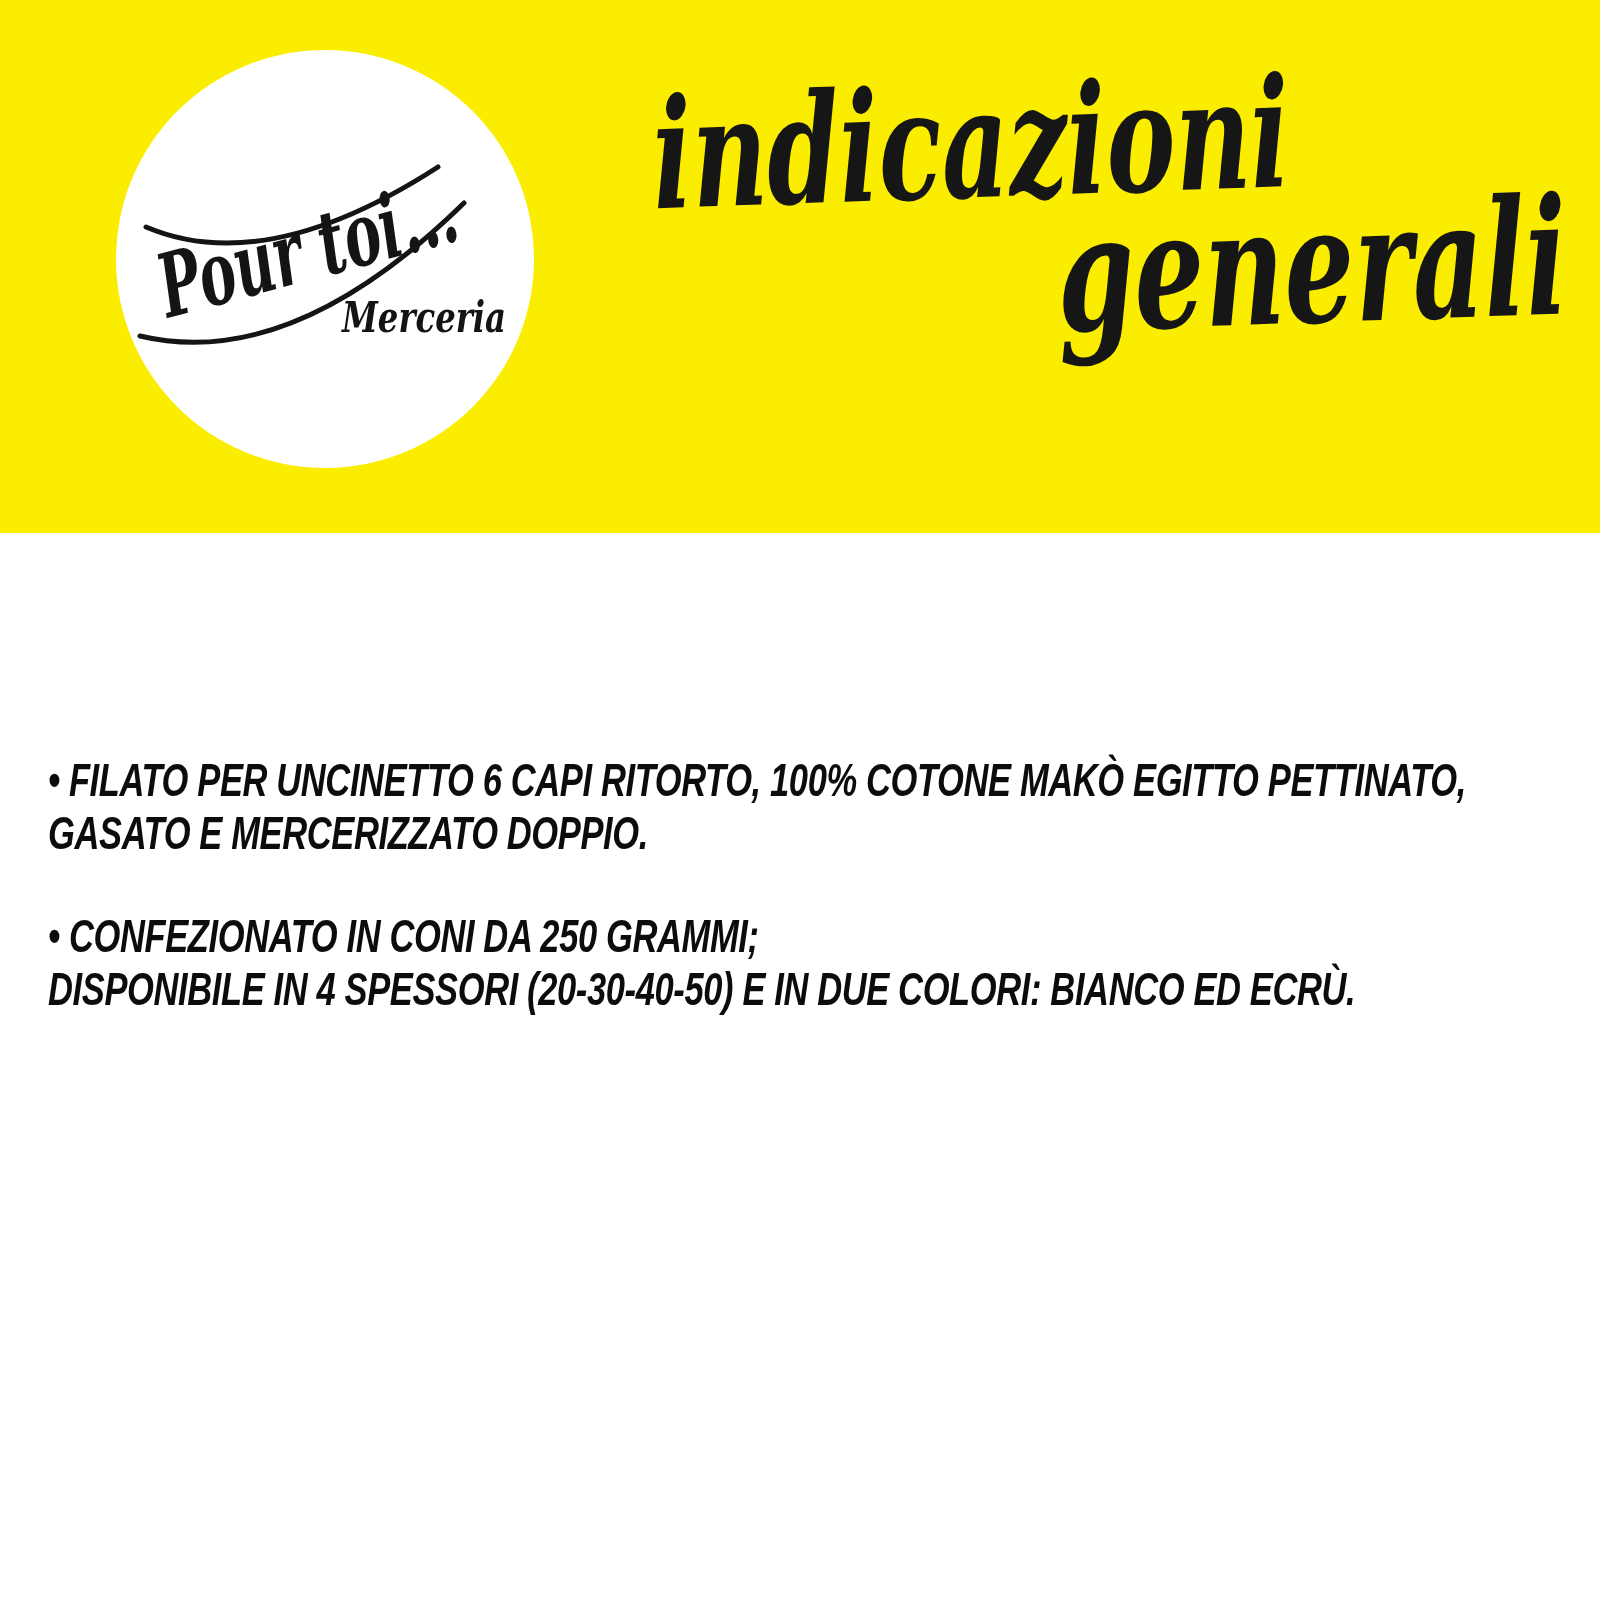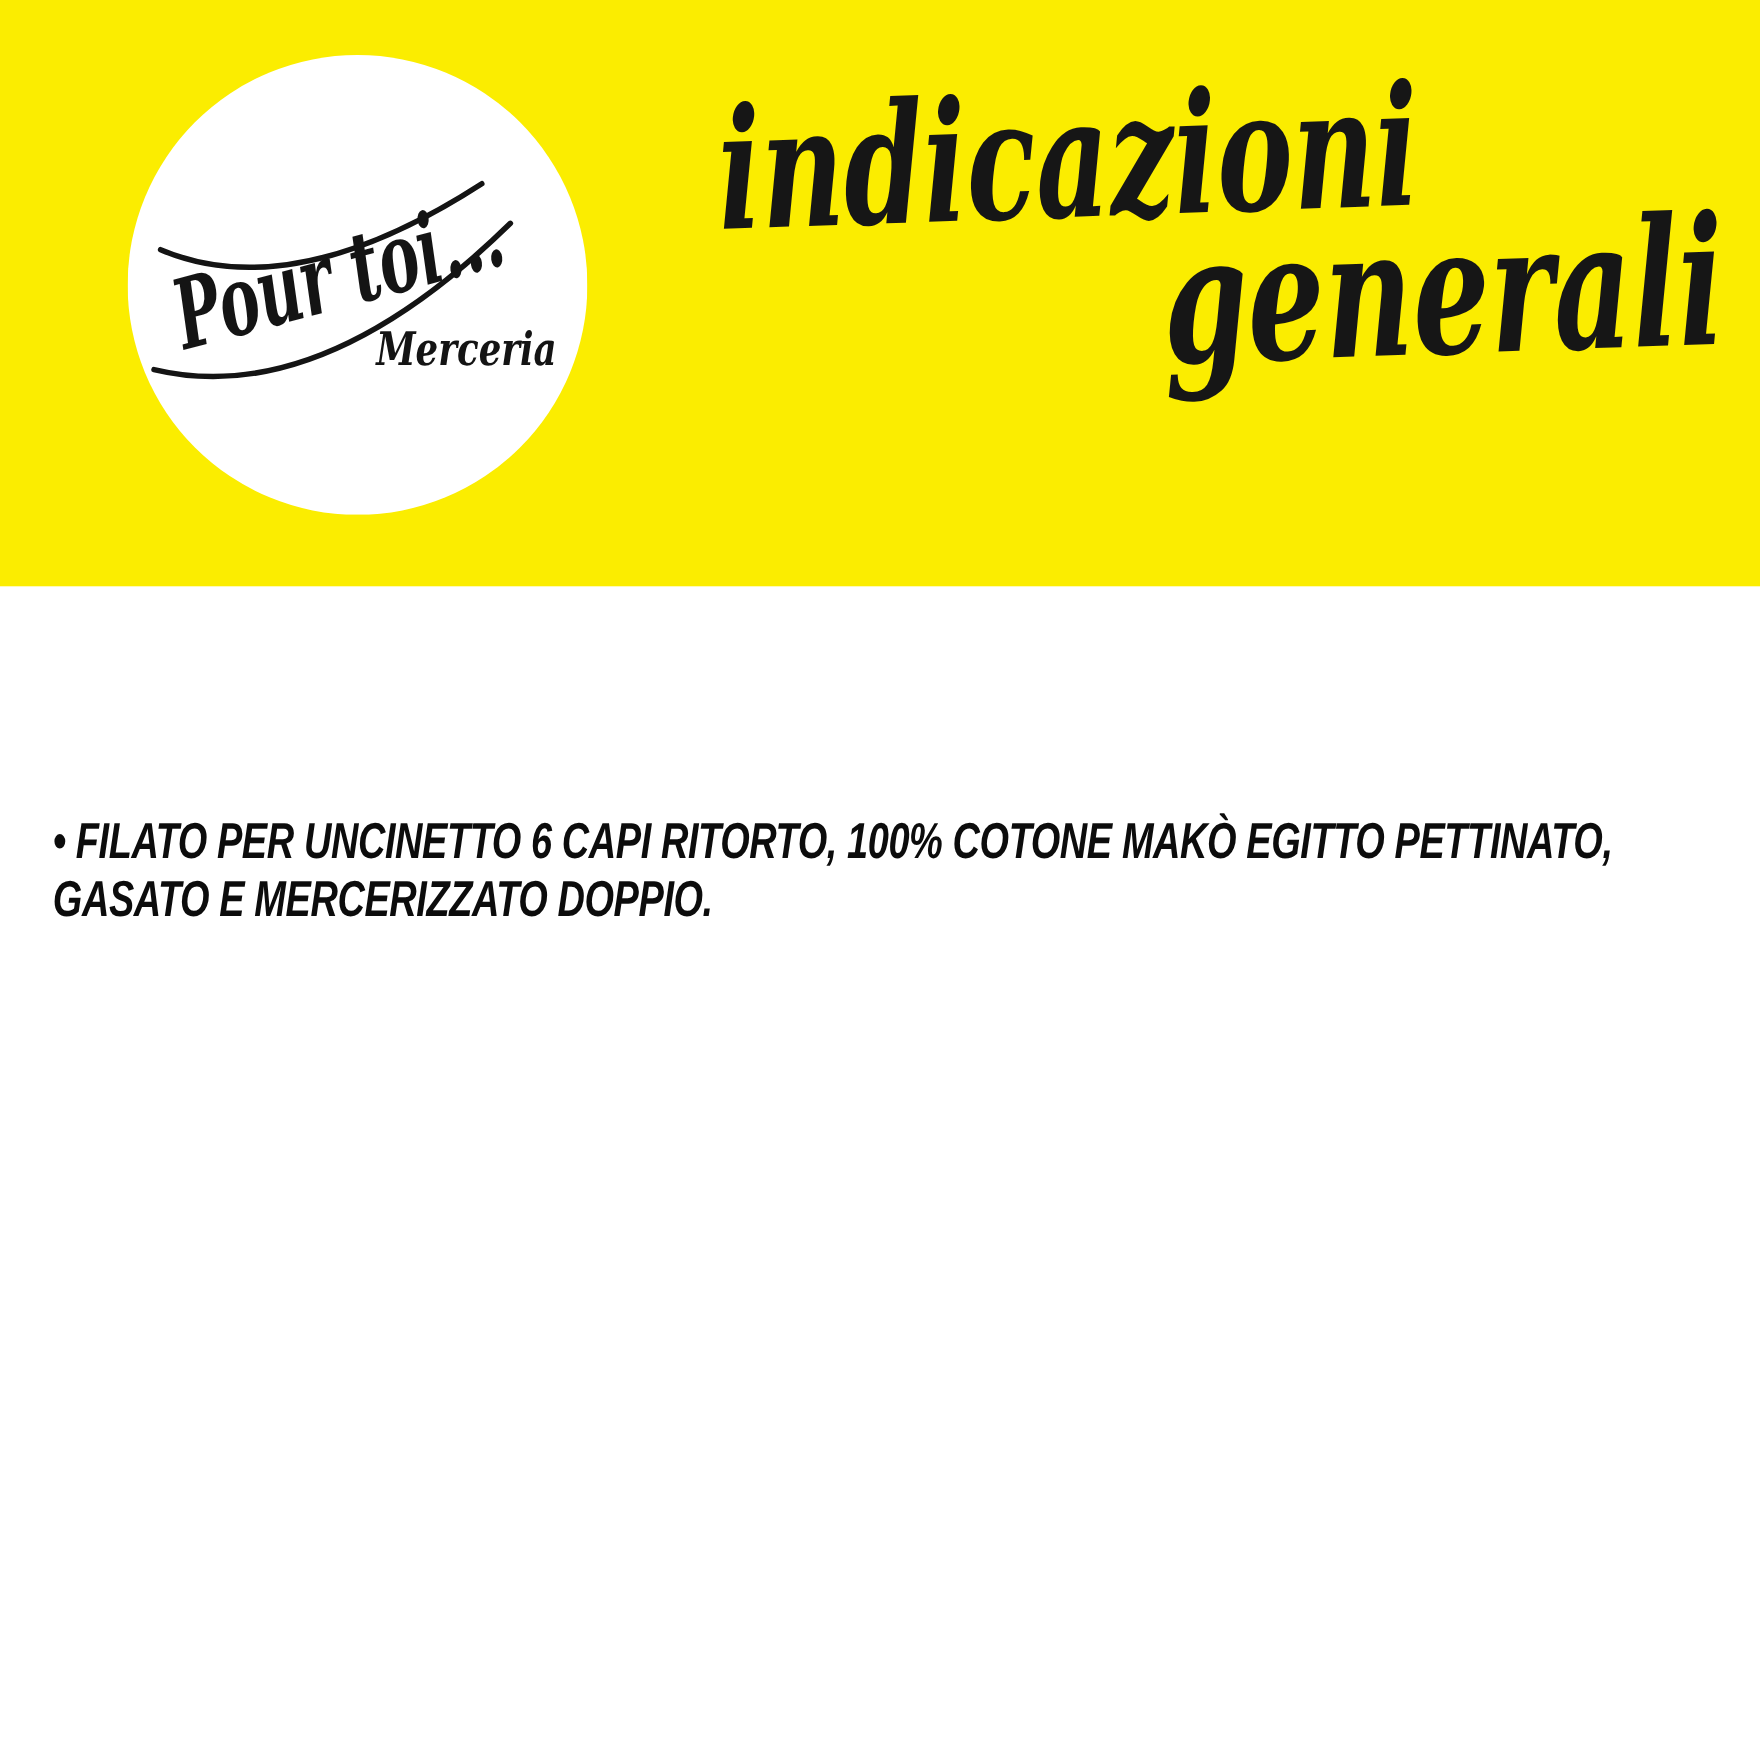--- a/index.html
+++ b/index.html
@@ -85,21 +85,21 @@
   }
 
   
   .content {
     position: absolute;
     left: 48px;
     top: 738px;
     width: 1540px;
     color: #0c0c0c;
   }
-  .bullet { margin: 0 0 50px 0; }
+  .bullet { margin: 16px 0 50px 0; }
   .bullet-line {
     font-family: "Liberation Sans", sans-serif;
     font-weight: bold;
     font-style: italic;
     font-size: 46px;
     line-height: 53px;
     letter-spacing: -0.5px;
     white-space: nowrap;
     transform: scaleX(0.75);
     transform-origin: left top;
@@ -128,14 +128,18 @@
 
 <div class="content">
 
   <div class="bullet">
     <div class="bullet-line">• FILATO PER UNCINETTO 6 CAPI RITORTO, 100% COTONE MAKÒ EGITTO PETTINATO,</div>
     <div class="bullet-line">GASATO E MERCERIZZATO DOPPIO.</div>
   </div>
 
 
 
+  <div class="bullet">
+    <div class="bullet-line">• CONFEZIONATO IN CONI DA 250 GRAMMI;</div>
+    <div class="bullet-line">DISPONIBILE IN 4 SPESSORI (20-30-40-50) E IN DUE COLORI: BIANCO ED ECRÙ.</div>
+  </div>
 
 </div>
 
 </body></html>

